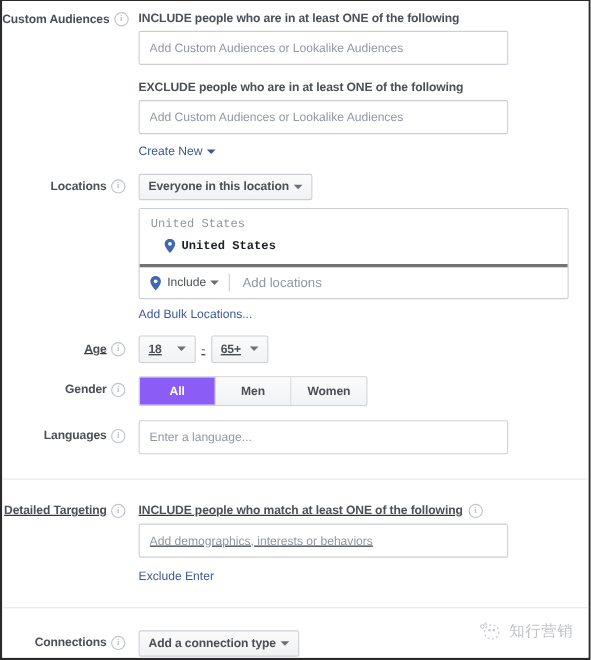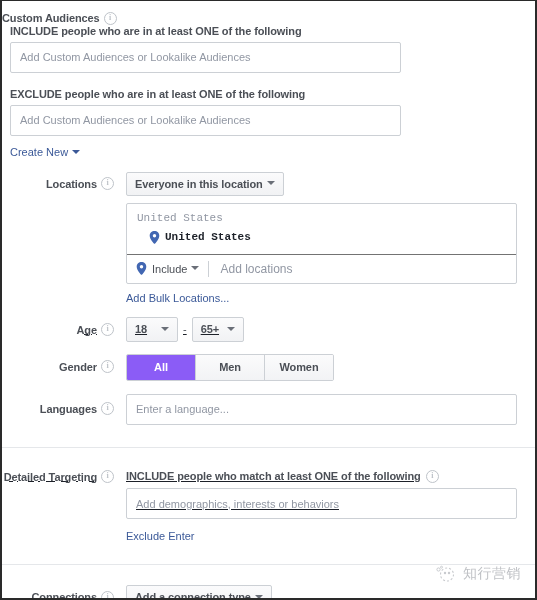--- a/index.html
+++ b/index.html
@@ -87,21 +87,21 @@
     font-weight: bold;
     font-size: 11px;
     color: #4b4f56;
     margin: 0 0 5px 0;
     letter-spacing: -0.1px;
   }
 
   
   .fb-input {
     box-sizing: border-box;
-    width: 391px;
+    width: 336px;
     height: 31px;
     border: 1px solid #ccd0d5;
     border-radius: 2px;
     background: #fff;
     color: #9197a3;
     font-size: 11px;
     font-family: "Liberation Sans", sans-serif;
     padding: 0 9px;
     outline: none;
     display: block;
@@ -170,21 +170,21 @@
     align-items: center;
     padding-left: 12px;
   }
   .loc-item-name {
     font-weight: bold;
     font-size: 11px;
     color: #1d2129;
     margin-left: 5px;
   }
   .loc-footer {
-    border-top: 1px solid #737373;
+    border-top: 3px solid #737373;
     height: 28px;
     display: flex;
     align-items: center;
     padding: 0 9px;
   }
   .include-btn {
     display: inline-flex;
     align-items: center;
     font-size: 11px;
     color: #4b4f56;
@@ -286,21 +286,21 @@
     font-family: "DejaVu Sans", sans-serif;
     letter-spacing: 0.5px;
   }
 </style>
 </head>
 <body>
 
 <div class="page">
 <div class="inner">
 
-  <div class="row" style="padding-top:10px;flex-direction:column;">
+  <div class="row" style="padding-top:10px;">
     <div class="label-col">
       <span class="lbl">Custom Audiences</span><i class="info-icon">i</i>
     </div>
     <div class="ctrl-col">
 
       <div class="section-head">INCLUDE people who are in at least ONE of the following</div>
 
       <input class="fb-input" type="text" placeholder="Add Custom Audiences or Lookalike Audiences" style="">
 
       <div class="section-head" style="margin-top:15px;">EXCLUDE people who are in at least ONE of the following</div>

